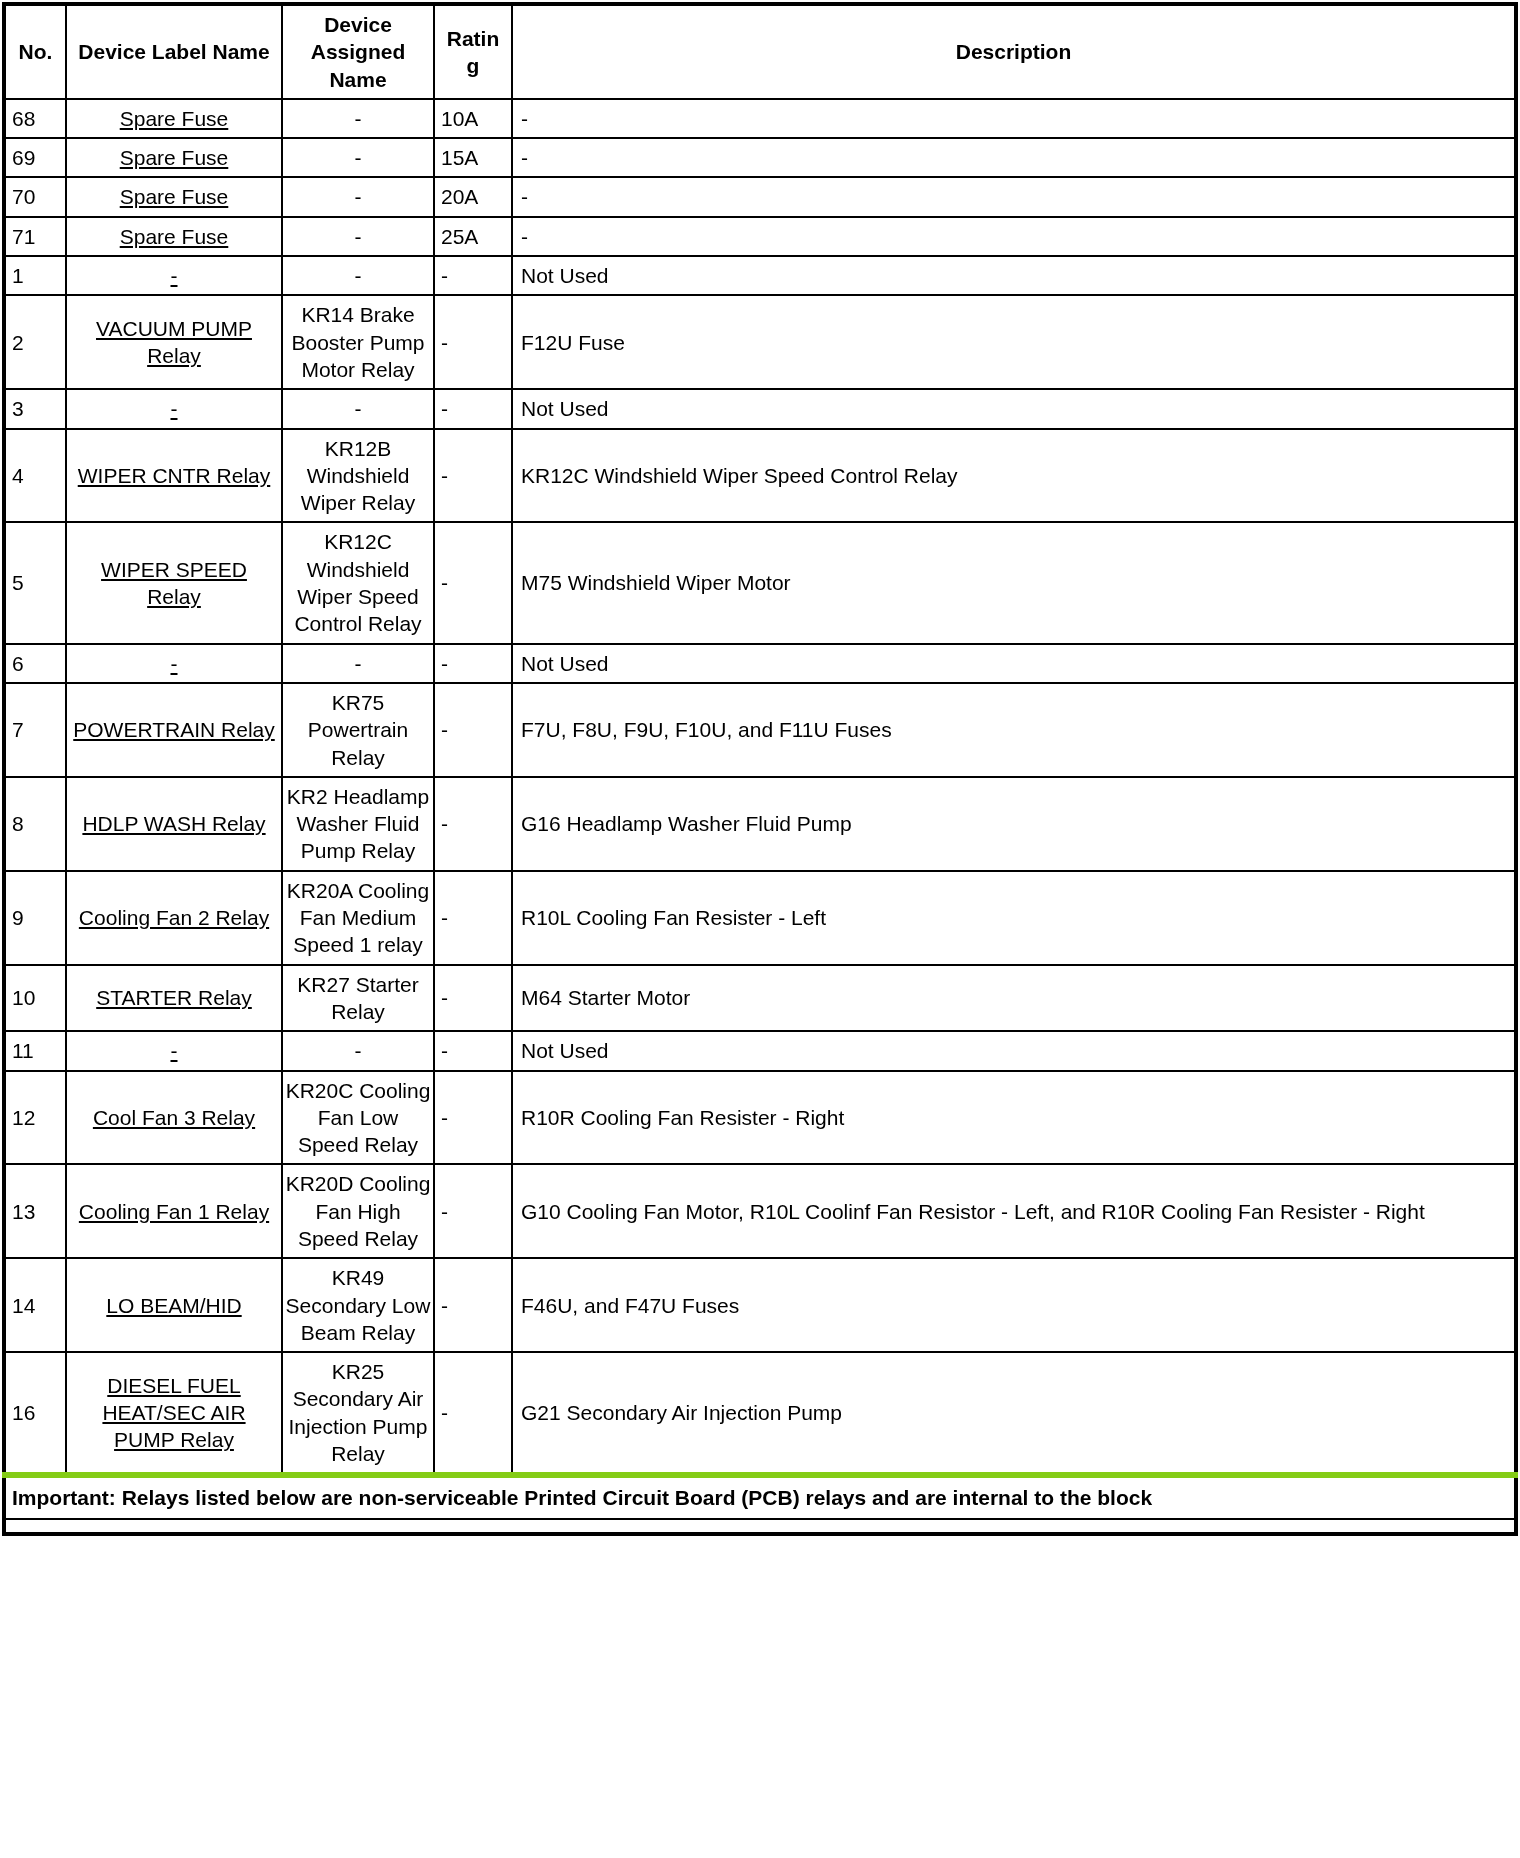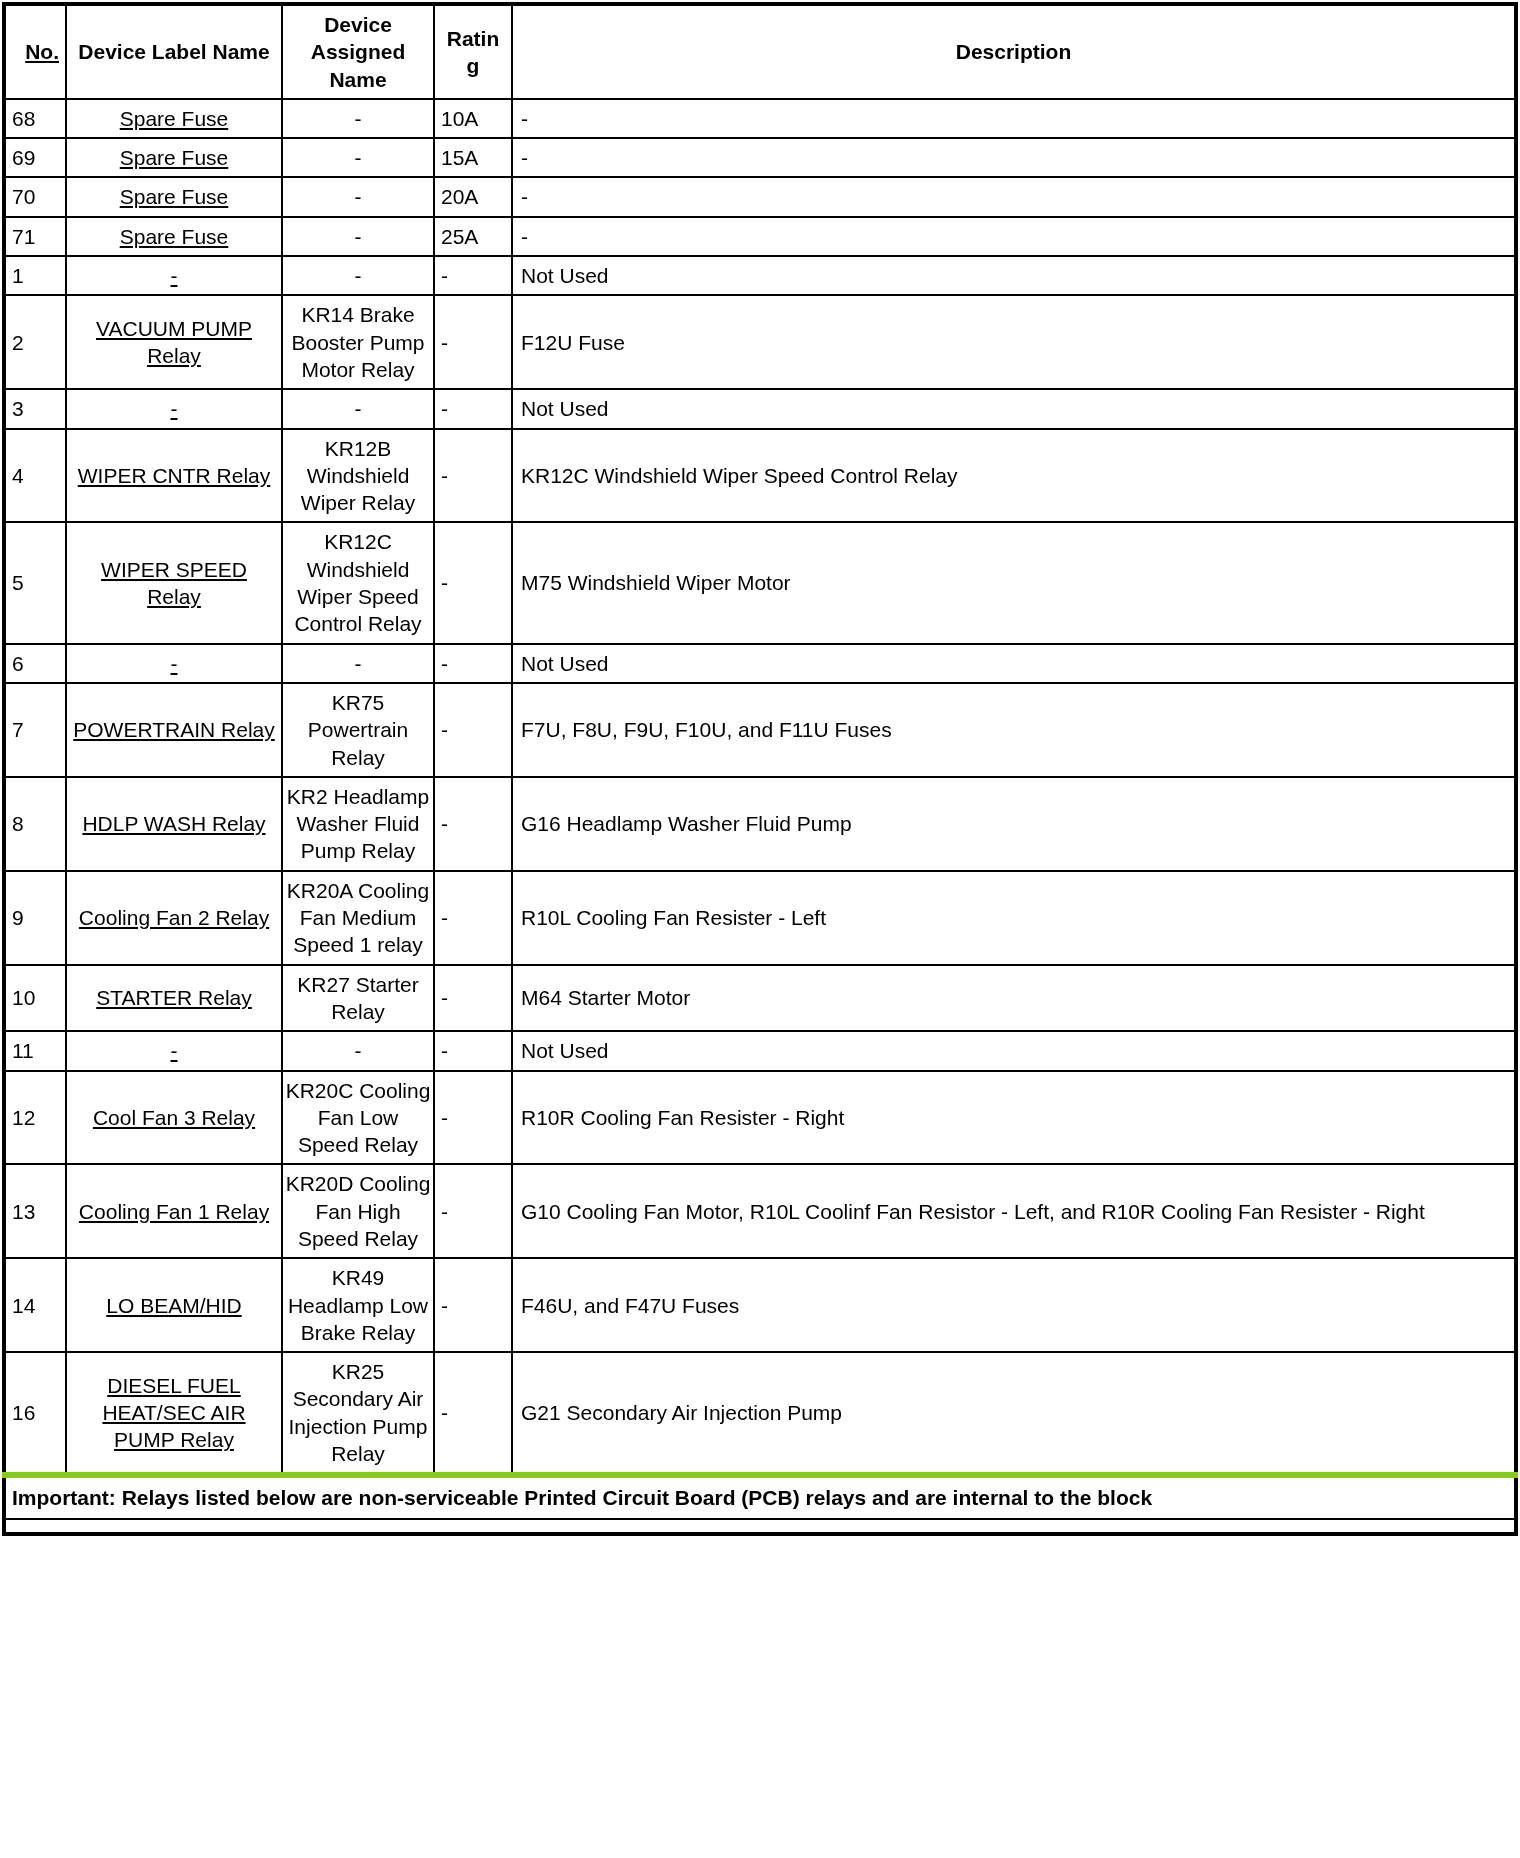--- a/index.html
+++ b/index.html
@@ -28,21 +28,21 @@
     padding: 5px 6px;
     vertical-align: middle;
     line-height: 1.3;
     word-wrap: break-word;
   }
   thead th {
     font-weight: bold;
     text-align: center;
     height: 78px;
   }
-  thead th.col-no { text-align: right; text-decoration: underline; }
+  thead th.col-no { text-align: center; }
   td { height: 26px; }
   td.col-no { text-align: left; margin-left: 35px; }
   td.col-label { text-align: center; text-decoration: underline; }
   td.col-assigned { text-align: center; padding-left: 2px; padding-right: 2px; }
   td.col-rating { text-align: left; margin-left: 45px; }
   td.col-description { text-align: left; padding-left: 8px; }
   tfoot td.footer-cell {
     font-weight: bold;
     text-align: left;
     border-top: 6px solid #84cc16;
@@ -191,21 +191,21 @@
         <tr>
           <td class="col-no">13</td>
           <td class="col-label">Cooling Fan 1 Relay</td>
           <td class="col-assigned">KR20D Cooling Fan High Speed Relay</td>
           <td class="col-rating">-</td>
           <td class="col-description">G10 Cooling Fan Motor, R10L Coolinf Fan Resistor - Left, and R10R Cooling Fan Resister - Right</td>
         </tr>
         <tr>
           <td class="col-no">14</td>
           <td class="col-label">LO BEAM/HID</td>
-          <td class="col-assigned">KR49 Headlamp Low Brake Relay</td>
+          <td class="col-assigned">KR49 Secondary Low Beam Relay</td>
           <td class="col-rating">-</td>
           <td class="col-description">F46U, and F47U Fuses</td>
         </tr>
         <tr>
           <td class="col-no">16</td>
           <td class="col-label">DIESEL FUEL HEAT/SEC AIR PUMP Relay</td>
           <td class="col-assigned">KR25 Secondary Air Injection Pump Relay</td>
           <td class="col-rating">-</td>
           <td class="col-description">G21 Secondary Air Injection Pump</td>
         </tr>

